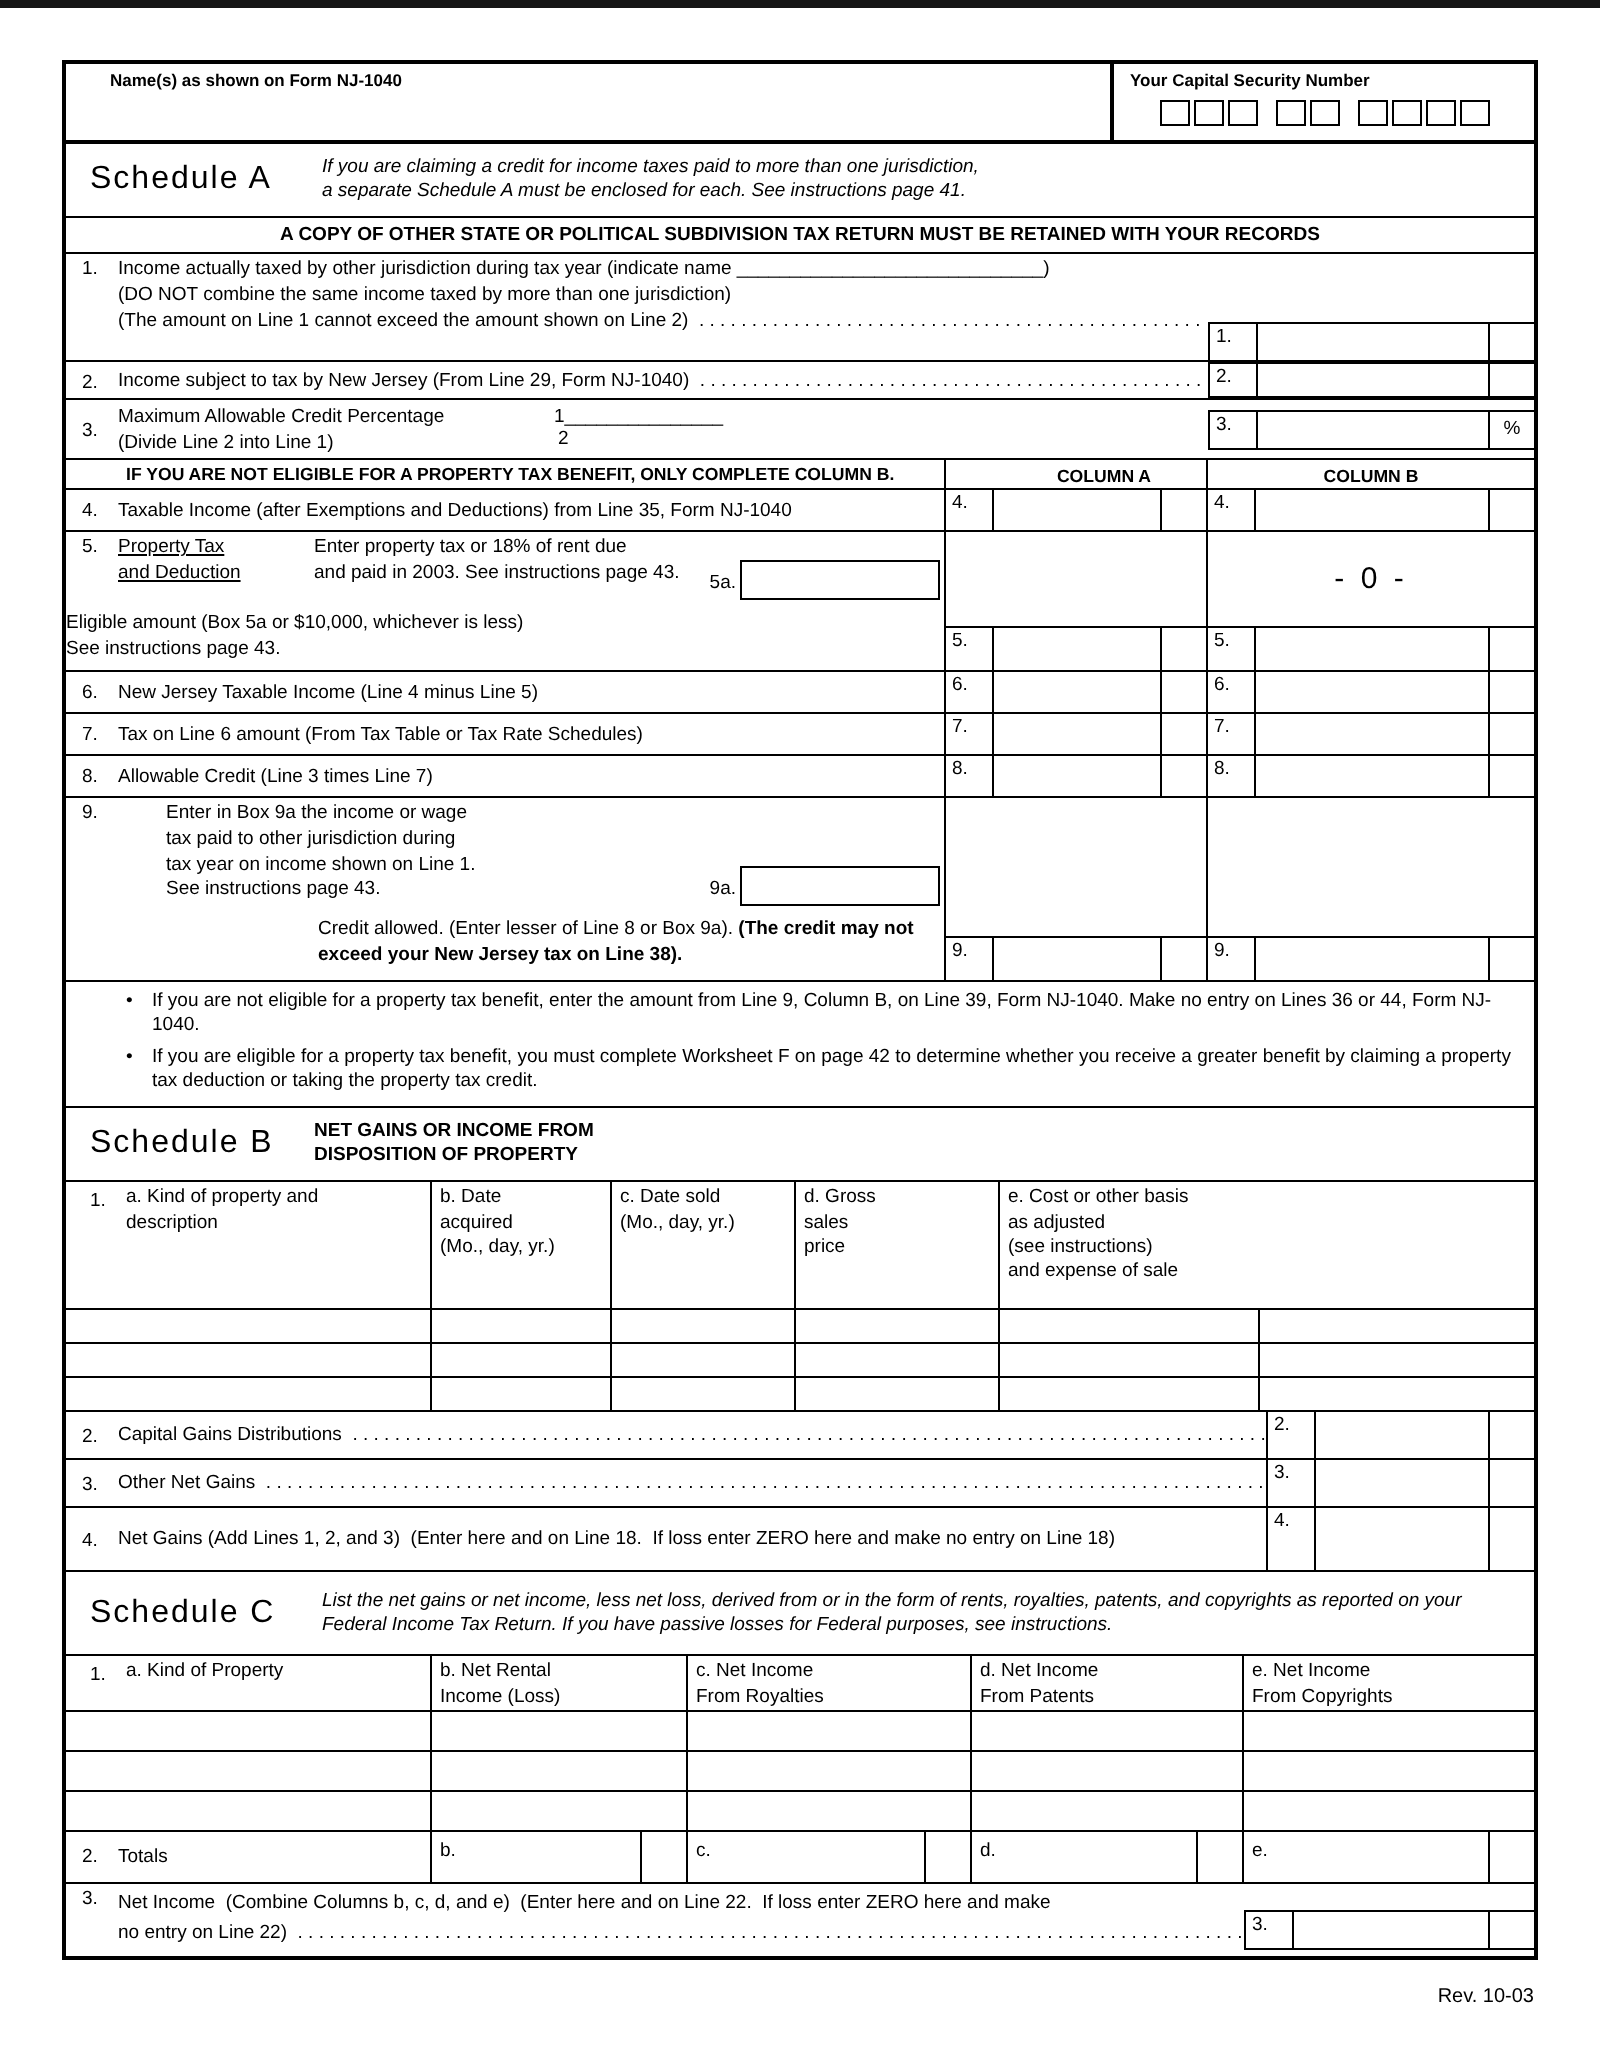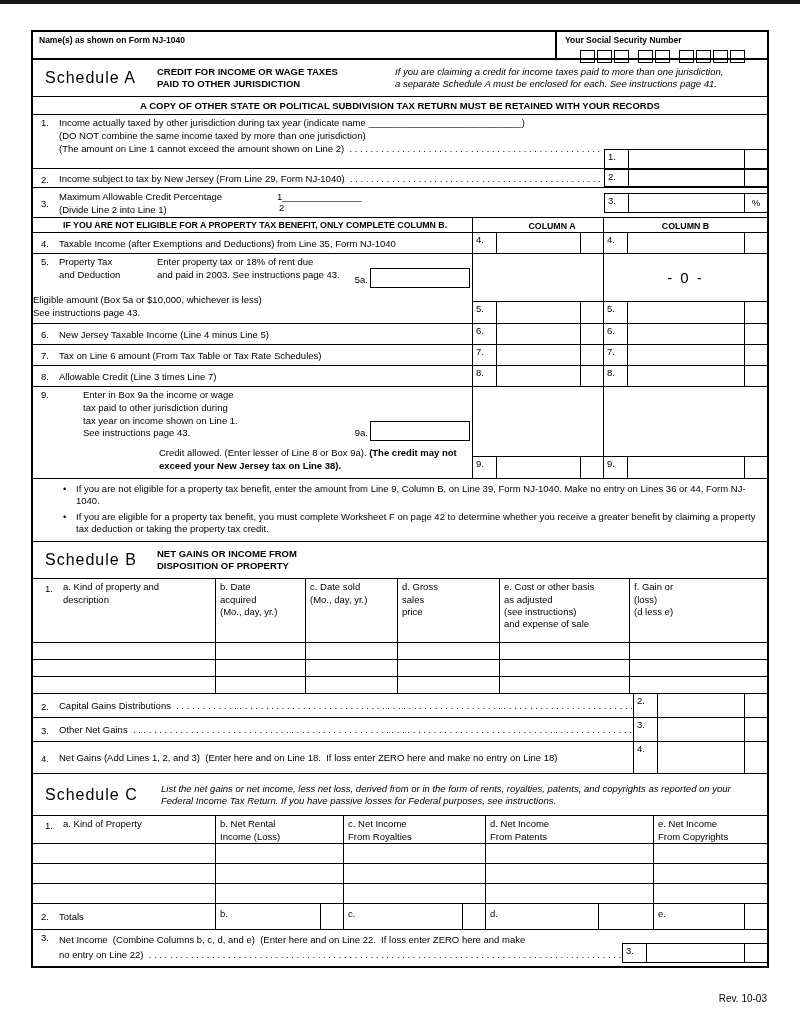--- a/index.html
+++ b/index.html
@@ -7,21 +7,21 @@
   body {
     width:800px; height:1035px; position:relative;
     font-family:"Liberation Sans", sans-serif; color:#000; font-size:9.5px;
   }
   .scan-top { position:absolute; top:0; left:0; width:100%; height:4px; background:#161616; }
   .form { position:absolute; left:31px; top:30px; width:738px; border:2px solid #000; background:#fff; }
   .row { display:flex; border-bottom:1px solid #000; position:relative; }
   .row:last-child { border-bottom:none; }
 
   
-  .row-top { height:28px; border-bottom:2px solid #000; }
+  .row-top { height:40px; border-bottom:2px solid #000;padding-left:16px; }
   .cell-name { flex:1; padding:3px 6px; font-size:8.5px; font-weight:bold; }
   .cell-ssn { width:212px; border-left:2px solid #000; padding:3px 8px; font-size:8.5px; font-weight:bold; }
   .ssn-boxes { display:flex; gap:2px; margin-top:5px; justify-content:center; font-weight:normal; }
   .ssn-box { width:15px; height:13px; border:1px solid #000; }
   .ssn-gap { width:5px; }
 
   
   .shead { height:37px; align-items:center; }
   .shead-title { width:120px; padding-left:12px; font-size:16px; letter-spacing:1px; white-space:nowrap; }
   .shead-sub { width:234px; font-weight:bold; white-space:pre-line; line-height:1.3; padding-left:4px; }
@@ -64,21 +64,21 @@
   .ctop { flex:1; display:flex; align-items:center; justify-content:center; }
   .cbot { height:22px; border-top:1px solid #000; display:flex; flex-shrink:0; }
 
   .l4,.l6,.l7,.l8 { height:21px; }
   .l4 .cmain,.l6 .cmain,.l7 .cmain,.l8 .cmain { align-items:center; }
   .l4 .cmain .lnum,.l6 .cmain .lnum,.l7 .cmain .lnum,.l8 .cmain .lnum { padding-top:0; }
   .l5 { height:70px; }
   .l9 { height:92px; }
 
   .l5top { display:flex; height:38px; }
-  .l5label { width:98px; white-space:pre-line; padding-top:2px; line-height:1.35; }
+  .l5label { width:98px; white-space:pre-line; padding-top:2px; line-height:1.35;text-decoration:underline; }
   .l5text { flex:1; white-space:pre-line; padding-top:2px; line-height:1.35; }
   .ibox { display:flex; align-items:flex-end; padding-bottom:4px; flex-shrink:0; }
   .ibox-num { padding:0 2px 3px 0; }
   .ibox-box { width:100px; height:20px; border:1px solid #000; margin-right:2px; }
   .l5bot { white-space:pre-line; line-height:1.35; padding-top:2px; }
   .zero-val { font-size:15px; letter-spacing:2px; }
 
   .l9top { display:flex; height:58px; }
   .l9label { width:98px; white-space:pre-line; padding-top:2px; line-height:1.35; }
   .l9text { width:176px; white-space:pre-line; padding-top:2px; line-height:1.35;margin-left:24px; }
@@ -101,21 +101,21 @@
   .b-empty { height:17px; }
   .b-line { height:24px; align-items:center; }
   .b-line4 { height:32px; }
   .f-entry { width:134px; border-left:1px solid #000; display:flex; align-self:stretch; flex-shrink:0; }
 
   
   .ch-a { width:182px; display:flex; }
   .ch-b { width:128px; border-left:1px solid #000; }
   .ch-c { width:142px; border-left:1px solid #000; }
   .ch-d { width:136px; border-left:1px solid #000; }
-  .ch-e { flex:1; border-left:1px solid #000;margin-left:32px; }
+  .ch-e { flex:1; border-left:1px solid #000; }
   .ctable-head { height:28px; }
   .ctable-head .hcell { padding:2px 4px; white-space:pre-line; line-height:1.3; }
   .c-empty { height:20px; }
   .c-totals { height:26px; }
   .c-totals .tcell { padding:4px 0 0 4px; position:relative; }
   .c-totals .tcell::after { content:""; position:absolute; right:22px; top:0; bottom:0; border-left:1px solid #000; }
   .c-totals .ch-a { align-items:center; }
   .c-totals .ch-a .lnum { padding-top:0; }
   .c-l3 { height:36px; }
   .c-l3 .ltext { white-space:pre; line-height:1.5; padding-top:3px; }
@@ -129,41 +129,39 @@
 
 <div class="scan-top"></div>
 
 <div class="form">
 
   <div class="row row-top">
     <div class="cell-name">
       <span>Name(s) as shown on Form NJ-1040</span>
     </div>
     <div class="cell-ssn">
-      <span>Your Social Security Number</span>
+      <span>Your Capital Security Number</span>
       <div class="ssn-boxes">
         <div class="ssn-box"></div>
         <div class="ssn-box"></div>
         <div class="ssn-box"></div>
         <div class="ssn-gap"></div>
         <div class="ssn-box"></div>
         <div class="ssn-box"></div>
         <div class="ssn-gap"></div>
         <div class="ssn-box"></div>
         <div class="ssn-box"></div>
         <div class="ssn-box"></div>
         <div class="ssn-box"></div>
       </div>
     </div>
   </div>
 
   <div class="row shead">
     <div class="shead-title">Schedule  A</div>
-    <div class="shead-sub">CREDIT FOR INCOME OR WAGE TAXES
-PAID TO OTHER JURISDICTION</div>
     <div class="shead-note">If you are claiming a credit for income taxes paid to more than one jurisdiction,
 a separate Schedule A must be enclosed for each.  See instructions page 41.</div>
   </div>
 
   <div class="row banner">
     <span>A COPY OF OTHER STATE OR POLITICAL SUBDIVISION TAX RETURN MUST BE RETAINED WITH YOUR RECORDS</span>
   </div>
 
   <div class="row l1">
     <div class="lnum">1.</div>
@@ -375,23 +373,20 @@
  (Mo., day, yr.)</div>
     <div class="bh-c hcell">c.  Date sold
  (Mo., day, yr.)</div>
     <div class="bh-d hcell">d.  Gross
  sales
  price</div>
     <div class="bh-e hcell">e.  Cost or other basis
  as adjusted
  (see instructions)
  and expense of sale</div>
-    <div class="bh-f hcell">f.  Gain or
- (loss)
- (d less e)</div>
   </div>
 
   <div class="row b-empty">
     <div class="bh-a"></div>
     <div class="bh-b"></div>
     <div class="bh-c"></div>
     <div class="bh-d"></div>
     <div class="bh-e"></div>
     <div class="bh-f"></div>
   </div>

